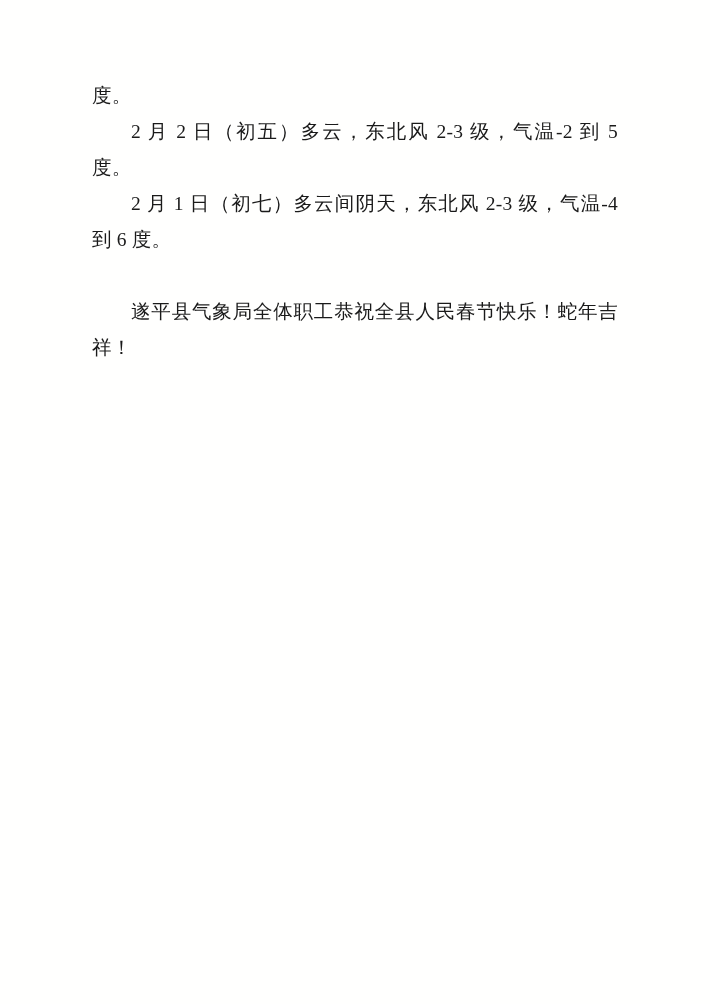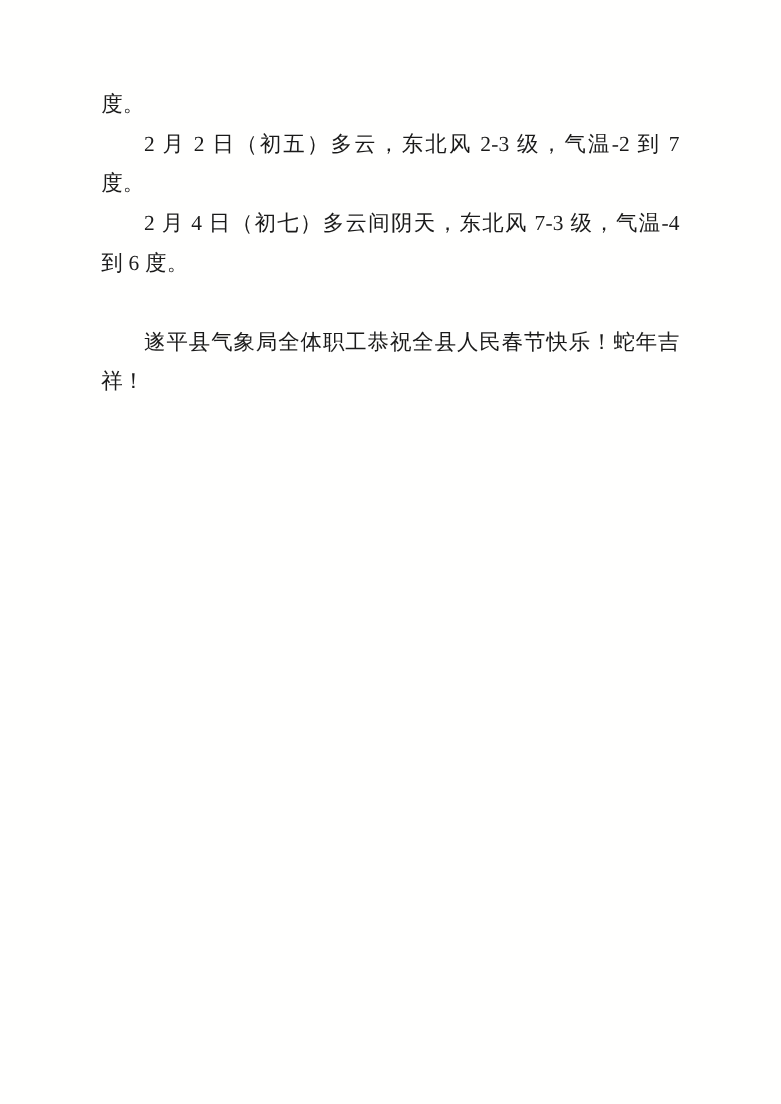--- a/index.html
+++ b/index.html
@@ -40,18 +40,18 @@
   .spacer-line {
     height: 36px;
   }
 </style>
 </head>
 <body>
 
 <div class="page">
   <div class="doc-body">
     <p class="para no-indent">度。</p>
-    <p class="para">2 月 2 日（初五）多云，东北风 2-3 级，气温-2 到 7 度。</p>
-    <p class="para">2 月 4 日（初七）多云间阴天，东北风 7-3 级，气温-4 到 6 度。</p>
+    <p class="para">2 月 2 日（初五）多云，东北风 2-3 级，气温-2 到 5 度。</p>
+    <p class="para">2 月 1 日（初七）多云间阴天，东北风 2-3 级，气温-4 到 6 度。</p>
     <div class="spacer-line"></div>
     <p class="para">遂平县气象局全体职工恭祝全县人民春节快乐！蛇年吉祥！</p>
   </div>
 </div>
 
 </body></html>

